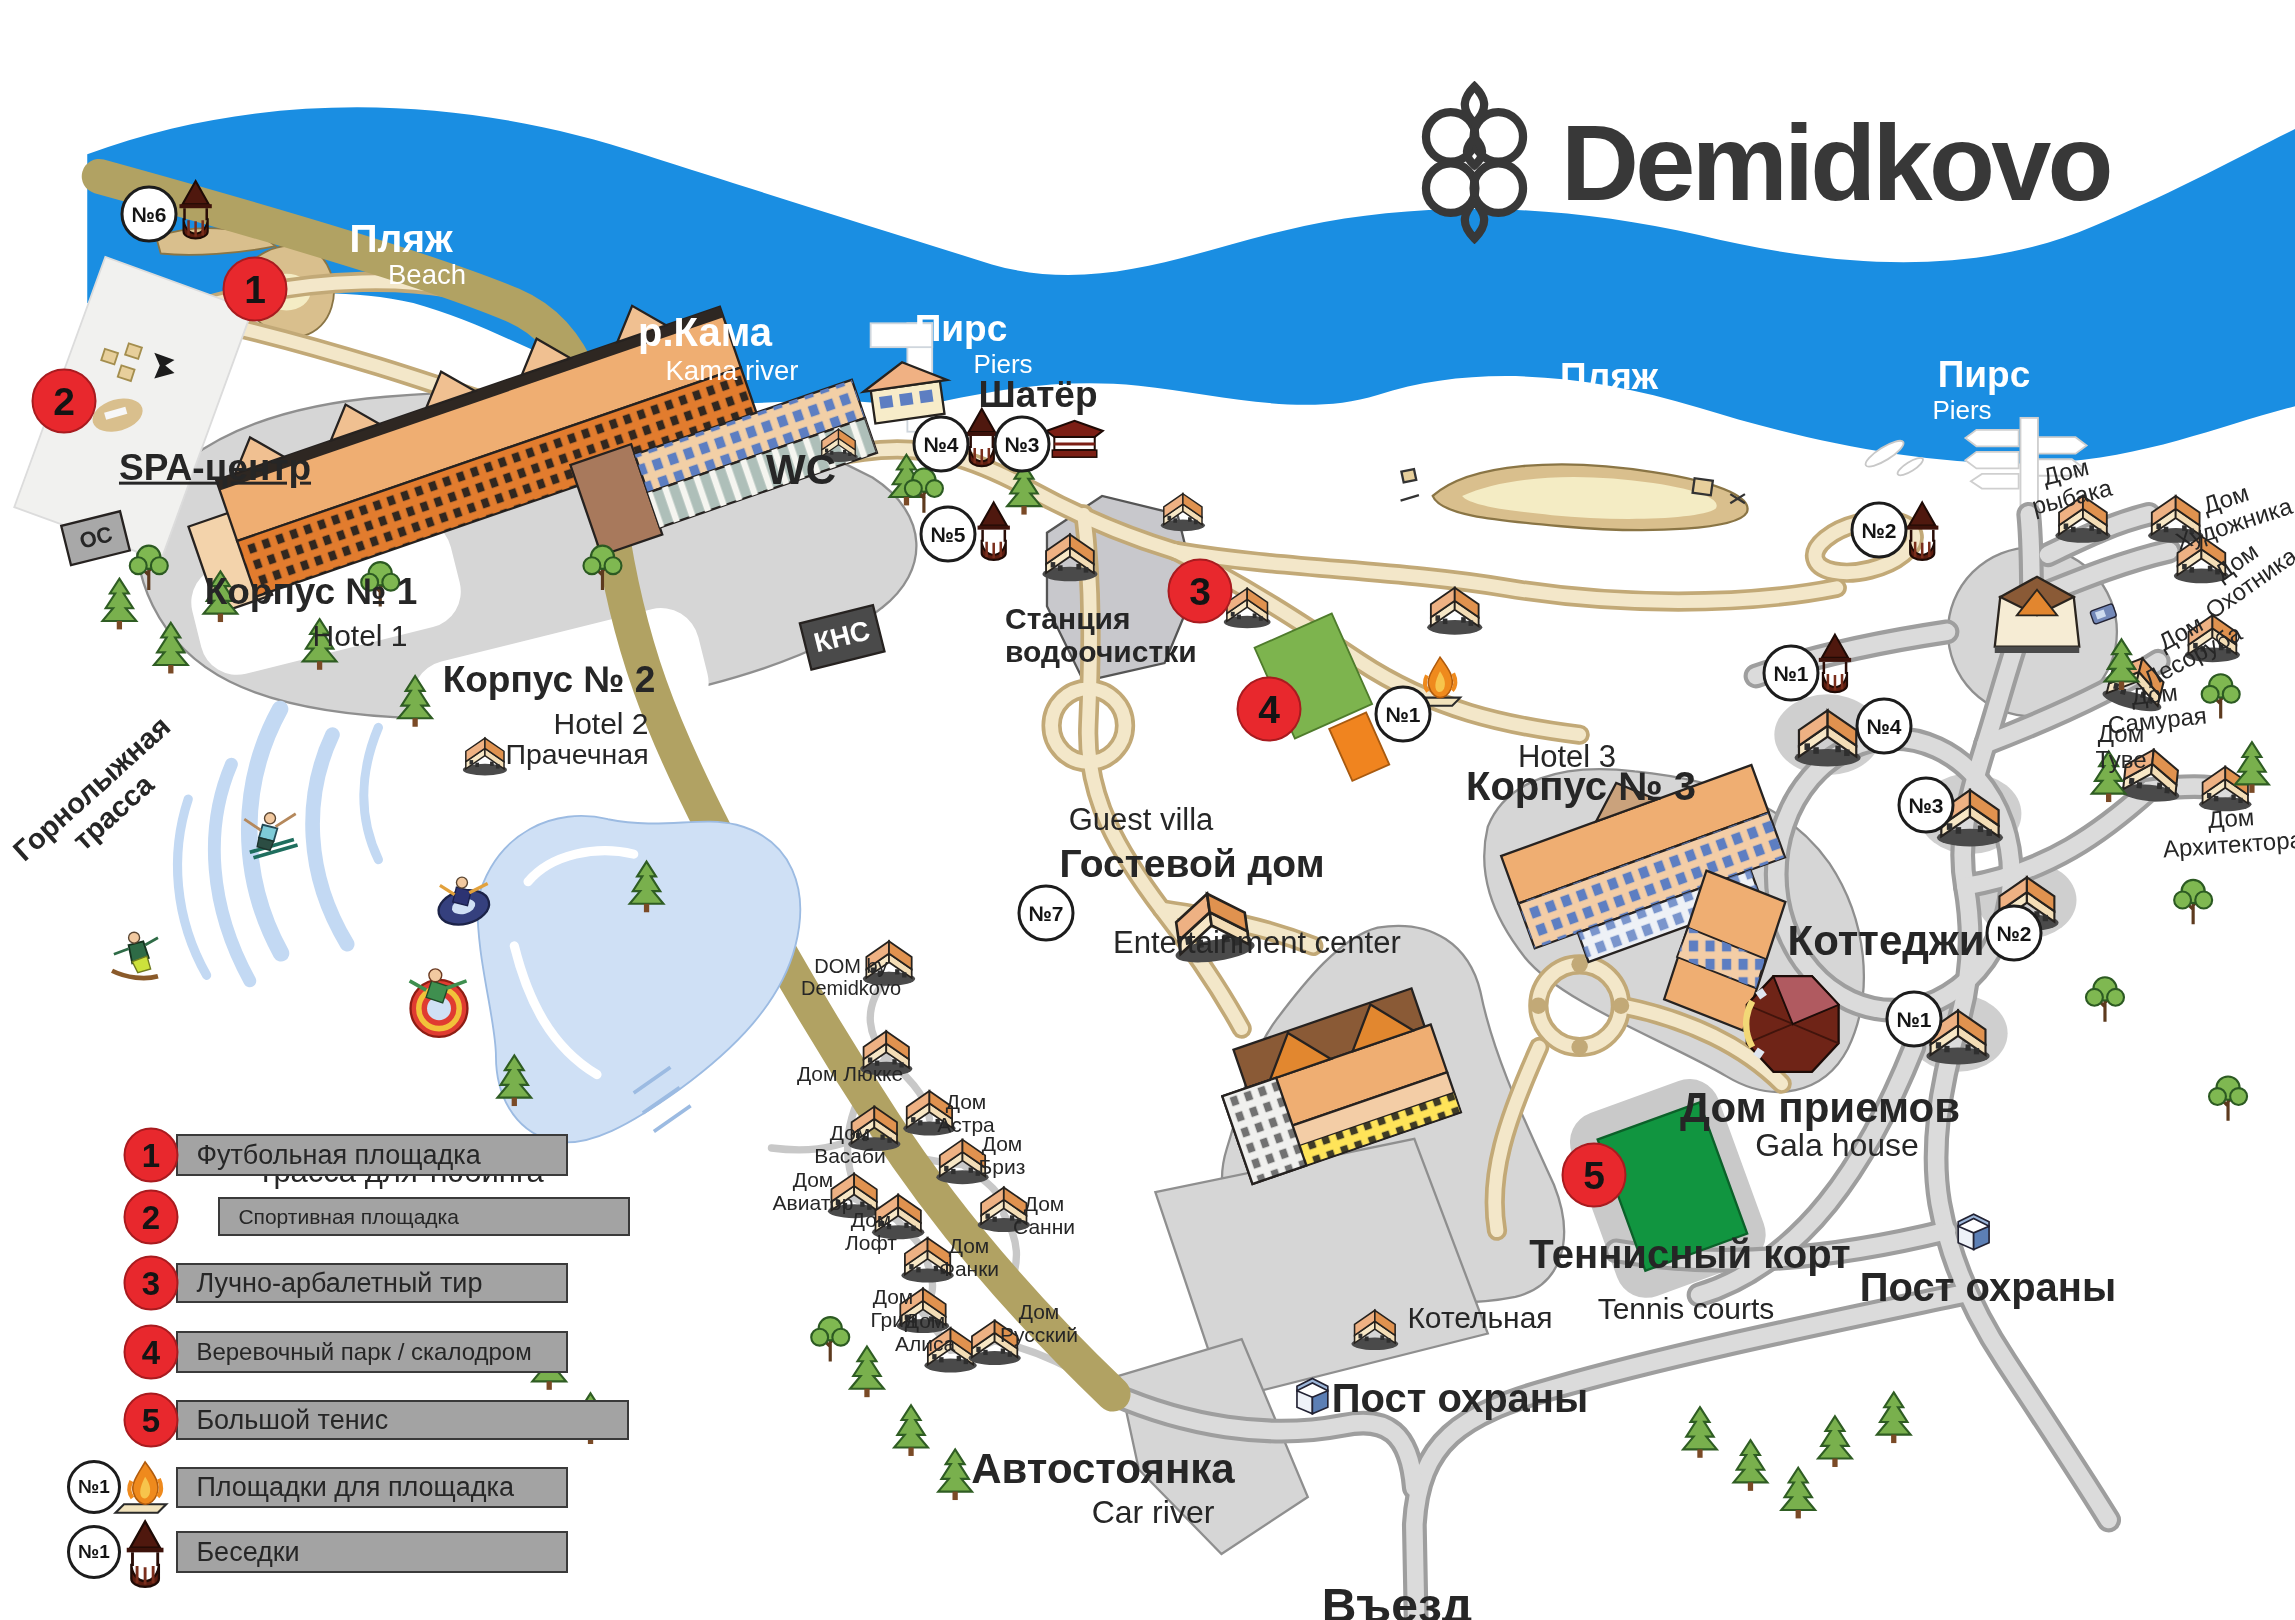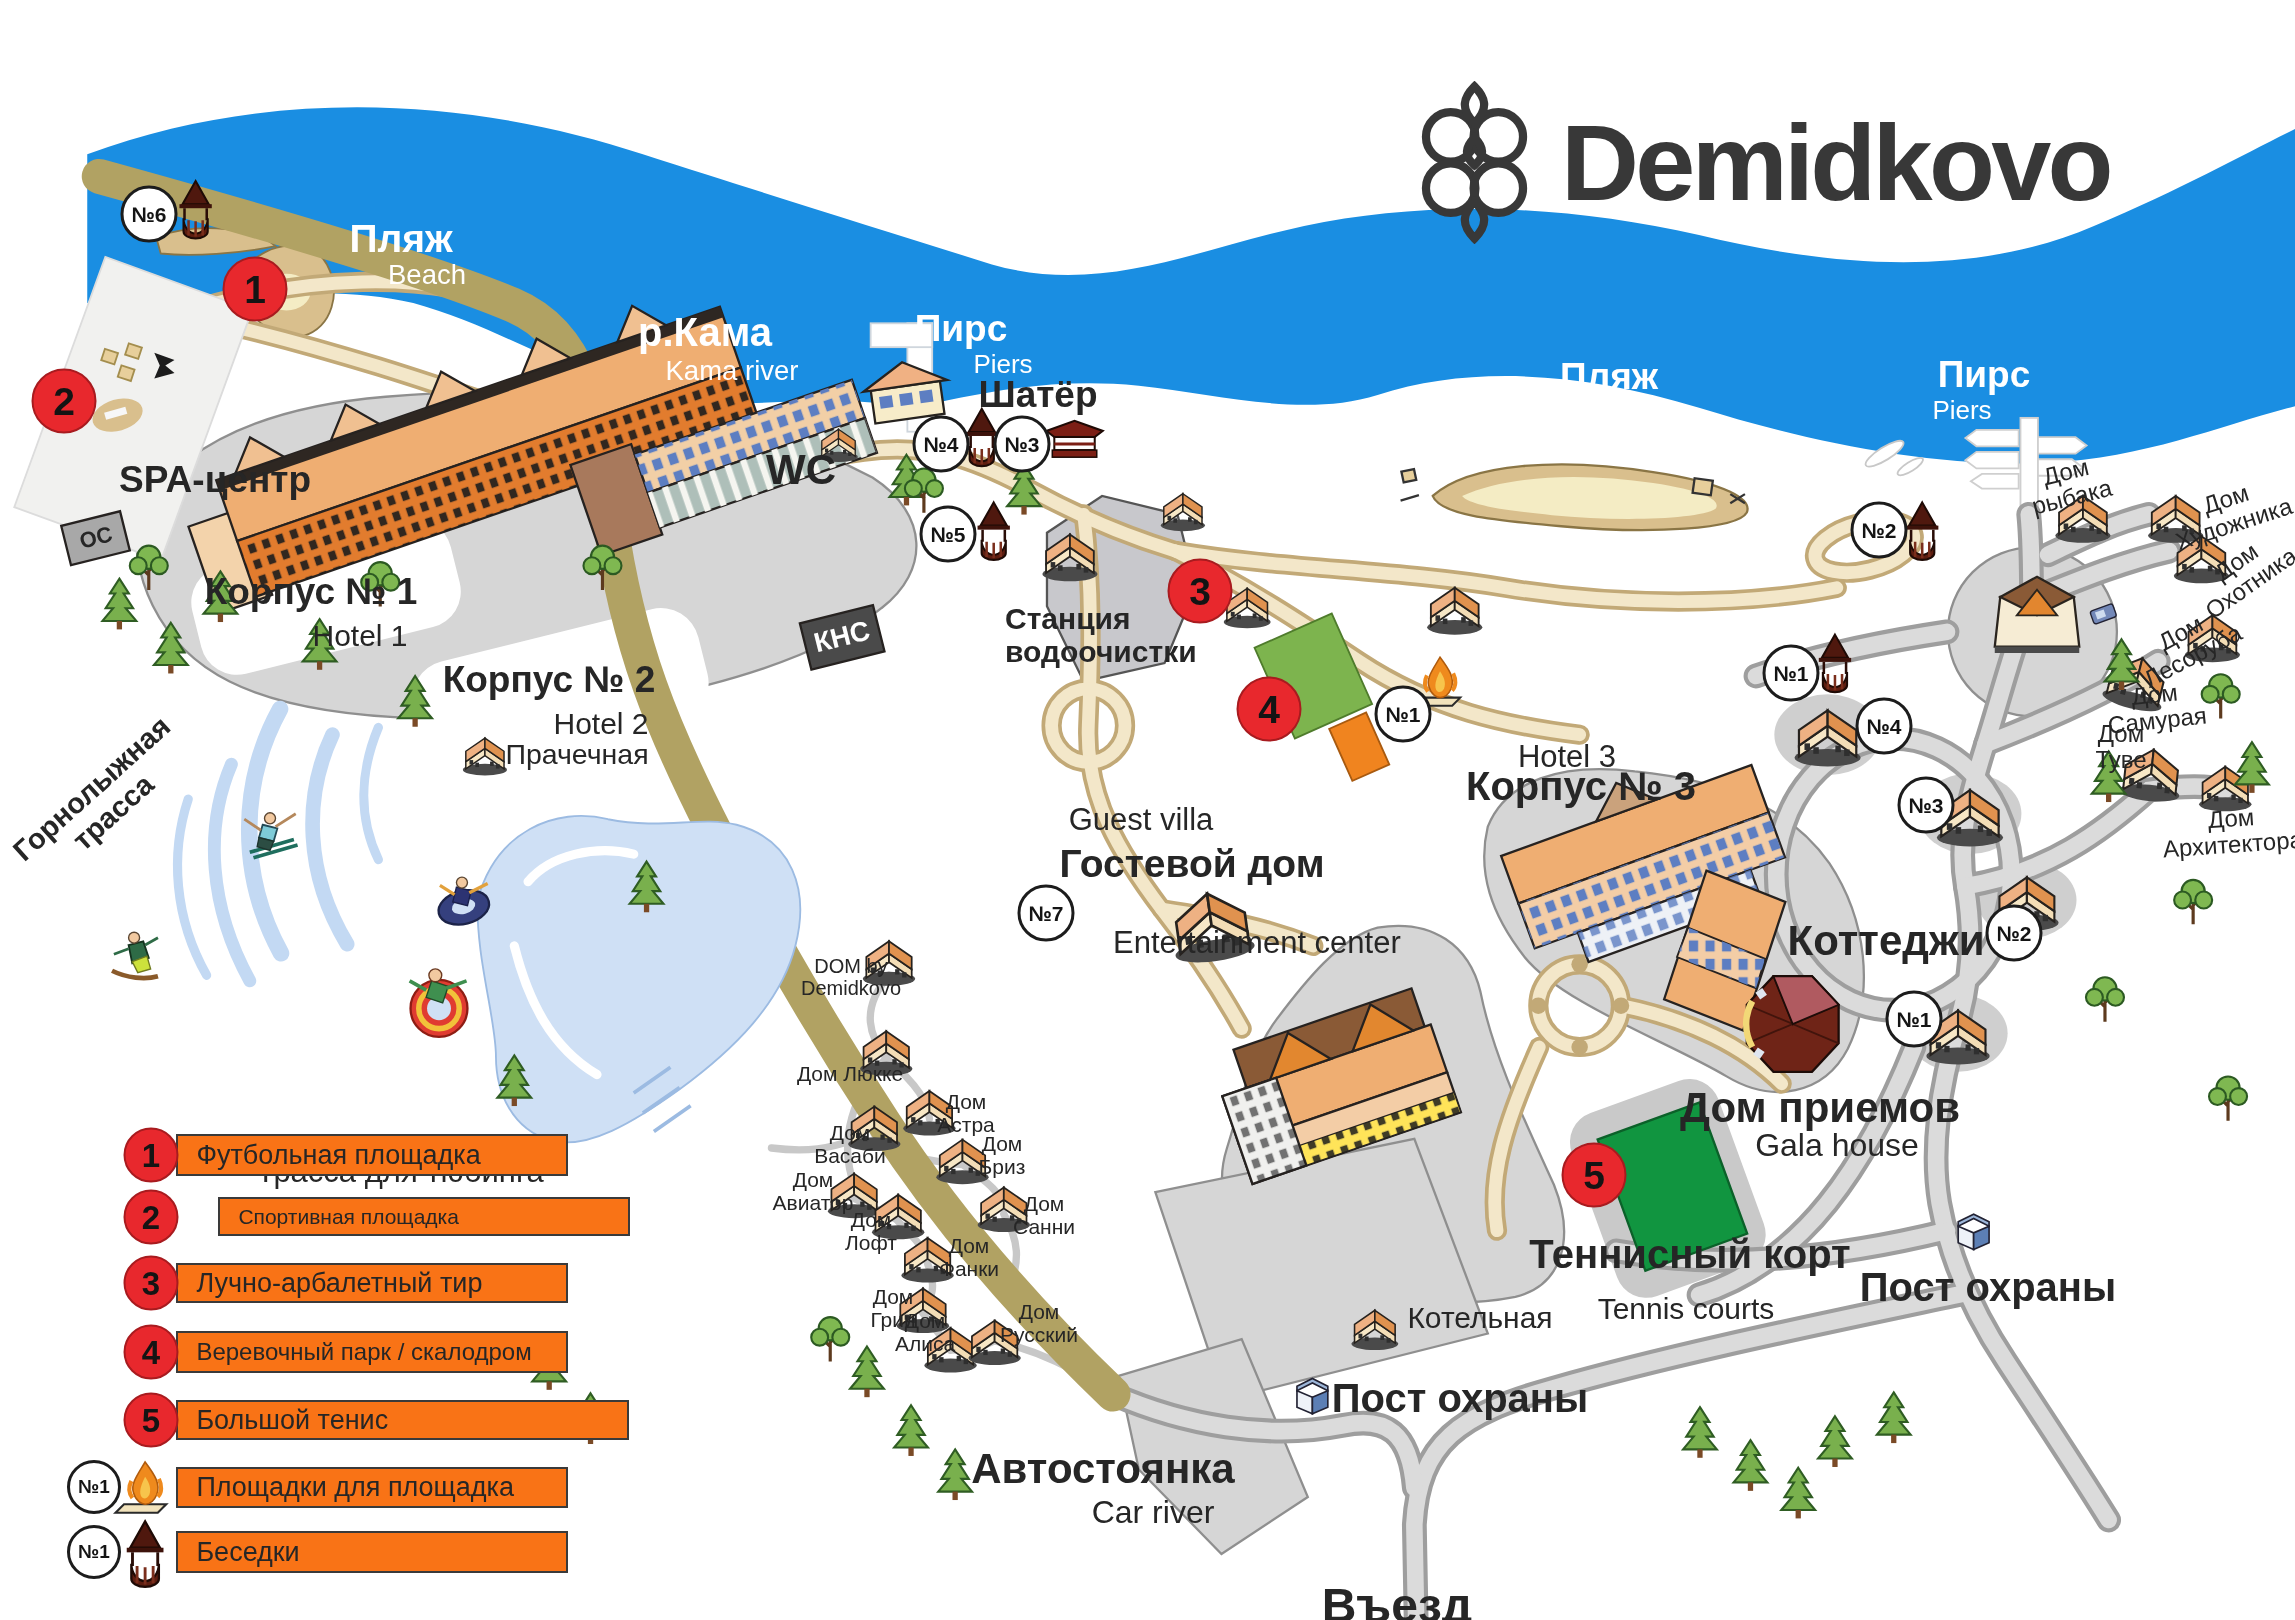--- a/index.html
+++ b/index.html
@@ -11,21 +11,21 @@
   .lbl.left{transform:translate(0,-50%);text-align:left;}
   .marker{position:absolute;width:61px;height:61px;border-radius:50%;background:#e8282d;
           border:2.8px solid #a81b1f;color:#141414;font-weight:800;font-size:39px;
           display:flex;align-items:center;justify-content:center;
           transform:translate(-50%,-50%);z-index:40;}
   .badge{position:absolute;width:51px;height:51px;border-radius:50%;background:#fff;
          border:3.7px solid #1c1c1c;color:#141414;font-weight:700;font-size:21px;
          display:flex;align-items:center;justify-content:center;
          transform:translate(-50%,-50%);z-index:40;}
   #legend{position:absolute;left:0;top:0;z-index:50;}
-  .lbox{position:absolute;background:#f97316;border:2.8px solid #3a3a3a;display:flex;
+  .lbox{position:absolute;background:#a3a3a3;border:2.8px solid #3a3a3a;display:flex;
         align-items:center;padding-left:18.4px;color:#262626;box-sizing:border-box;}
   .lbadge{position:absolute;border-radius:50%;display:flex;align-items:center;justify-content:center;
           transform:translate(-50%,-50%);}
   .lbadge.red{width:51px;height:51px;background:#e8282d;border:2.8px solid #a81b1f;
               font-weight:800;font-size:33px;color:#141414;}
   .lbadge.white{width:48px;height:48px;background:#fff;border:3.7px solid #1c1c1c;
               font-weight:700;font-size:19px;color:#141414;}
   #logo{position:absolute;left:1414px;top:81px;display:flex;align-items:center;z-index:60;}
   #logo .brand{font-size:108px;font-weight:800;letter-spacing:-3.7px;color:#383838;margin-left:26px;}
 </style>
@@ -498,21 +498,21 @@
     <div class="lbl w" style="left: 705px; top: 332px; font-size: 40px; font-weight: 800;">р.Кама</div>
     <div class="lbl w" style="left: 732px; top: 371px; font-size: 27.5px; font-weight: 400;">Kama river</div>
     <div class="lbl w" style="left: 961px; top: 329px; font-size: 37px; font-weight: 800;">Пирс</div>
     <div class="lbl w" style="left: 1003px; top: 364px; font-size: 26px; font-weight: 400;">Piers</div>
     <div class="lbl w" style="left: 1609px; top: 377px; font-size: 37px; font-weight: 800;">Пляж</div>
     <div class="lbl w" style="left: 1558px; top: 413px; font-size: 27.5px; font-weight: 400;">Beach</div>
     <div class="lbl w" style="left: 1984px; top: 375px; font-size: 37px; font-weight: 800;">Пирс</div>
     <div class="lbl w" style="left: 1962px; top: 410px; font-size: 26px; font-weight: 400;">Piers</div>
     <div class="lbl" style="left: 1038px; top: 395px; font-size: 37px; font-weight: 800;">Шатёр</div>
     <div class="lbl" style="left: 801px; top: 470px; font-size: 42px; font-weight: 800;">WC</div>
-    <div class="lbl" style="left: 215px; top: 480px; font-size: 37px; font-weight: 800;">SPA-центр</div>
+    <div class="lbl" style="left: 215px; top: 468px; font-size: 37px; font-weight: 800; text-decoration: underline;">SPA-центр</div>
     <div class="lbl" style="left: 311px; top: 592px; font-size: 37px; font-weight: 800;">Корпус № 1</div>
     <div class="lbl" style="left: 360px; top: 635px; font-size: 30px; font-weight: 400;">Hotel 1</div>
     <div class="lbl" style="left: 549px; top: 680px; font-size: 37px; font-weight: 800;">Корпус № 2</div>
     <div class="lbl" style="left: 601px; top: 723px; font-size: 30px; font-weight: 400;">Hotel 2</div>
     <div class="lbl" style="left: 577px; top: 755px; font-size: 28.5px; font-weight: 500;">Прачечная</div>
     <div class="lbl" style="left: 96px; top: 538px; font-size: 22px; font-weight: 600; transform: translate(-50%, -50%) rotate(-14deg);">ОС</div>
     <div class="lbl w" style="left: 842px; top: 637px; font-size: 27.5px; font-weight: 600; transform: translate(-50%, -50%) rotate(-14deg);">КНС</div>
     <div class="lbl left" style="left: 1005px; top: 635px; font-size: 30px; font-weight: 800;">Станция
 водоочистки</div>
     <div class="lbl" style="left: 1141px; top: 820px; font-size: 31px; font-weight: 400;">Guest villa</div>

